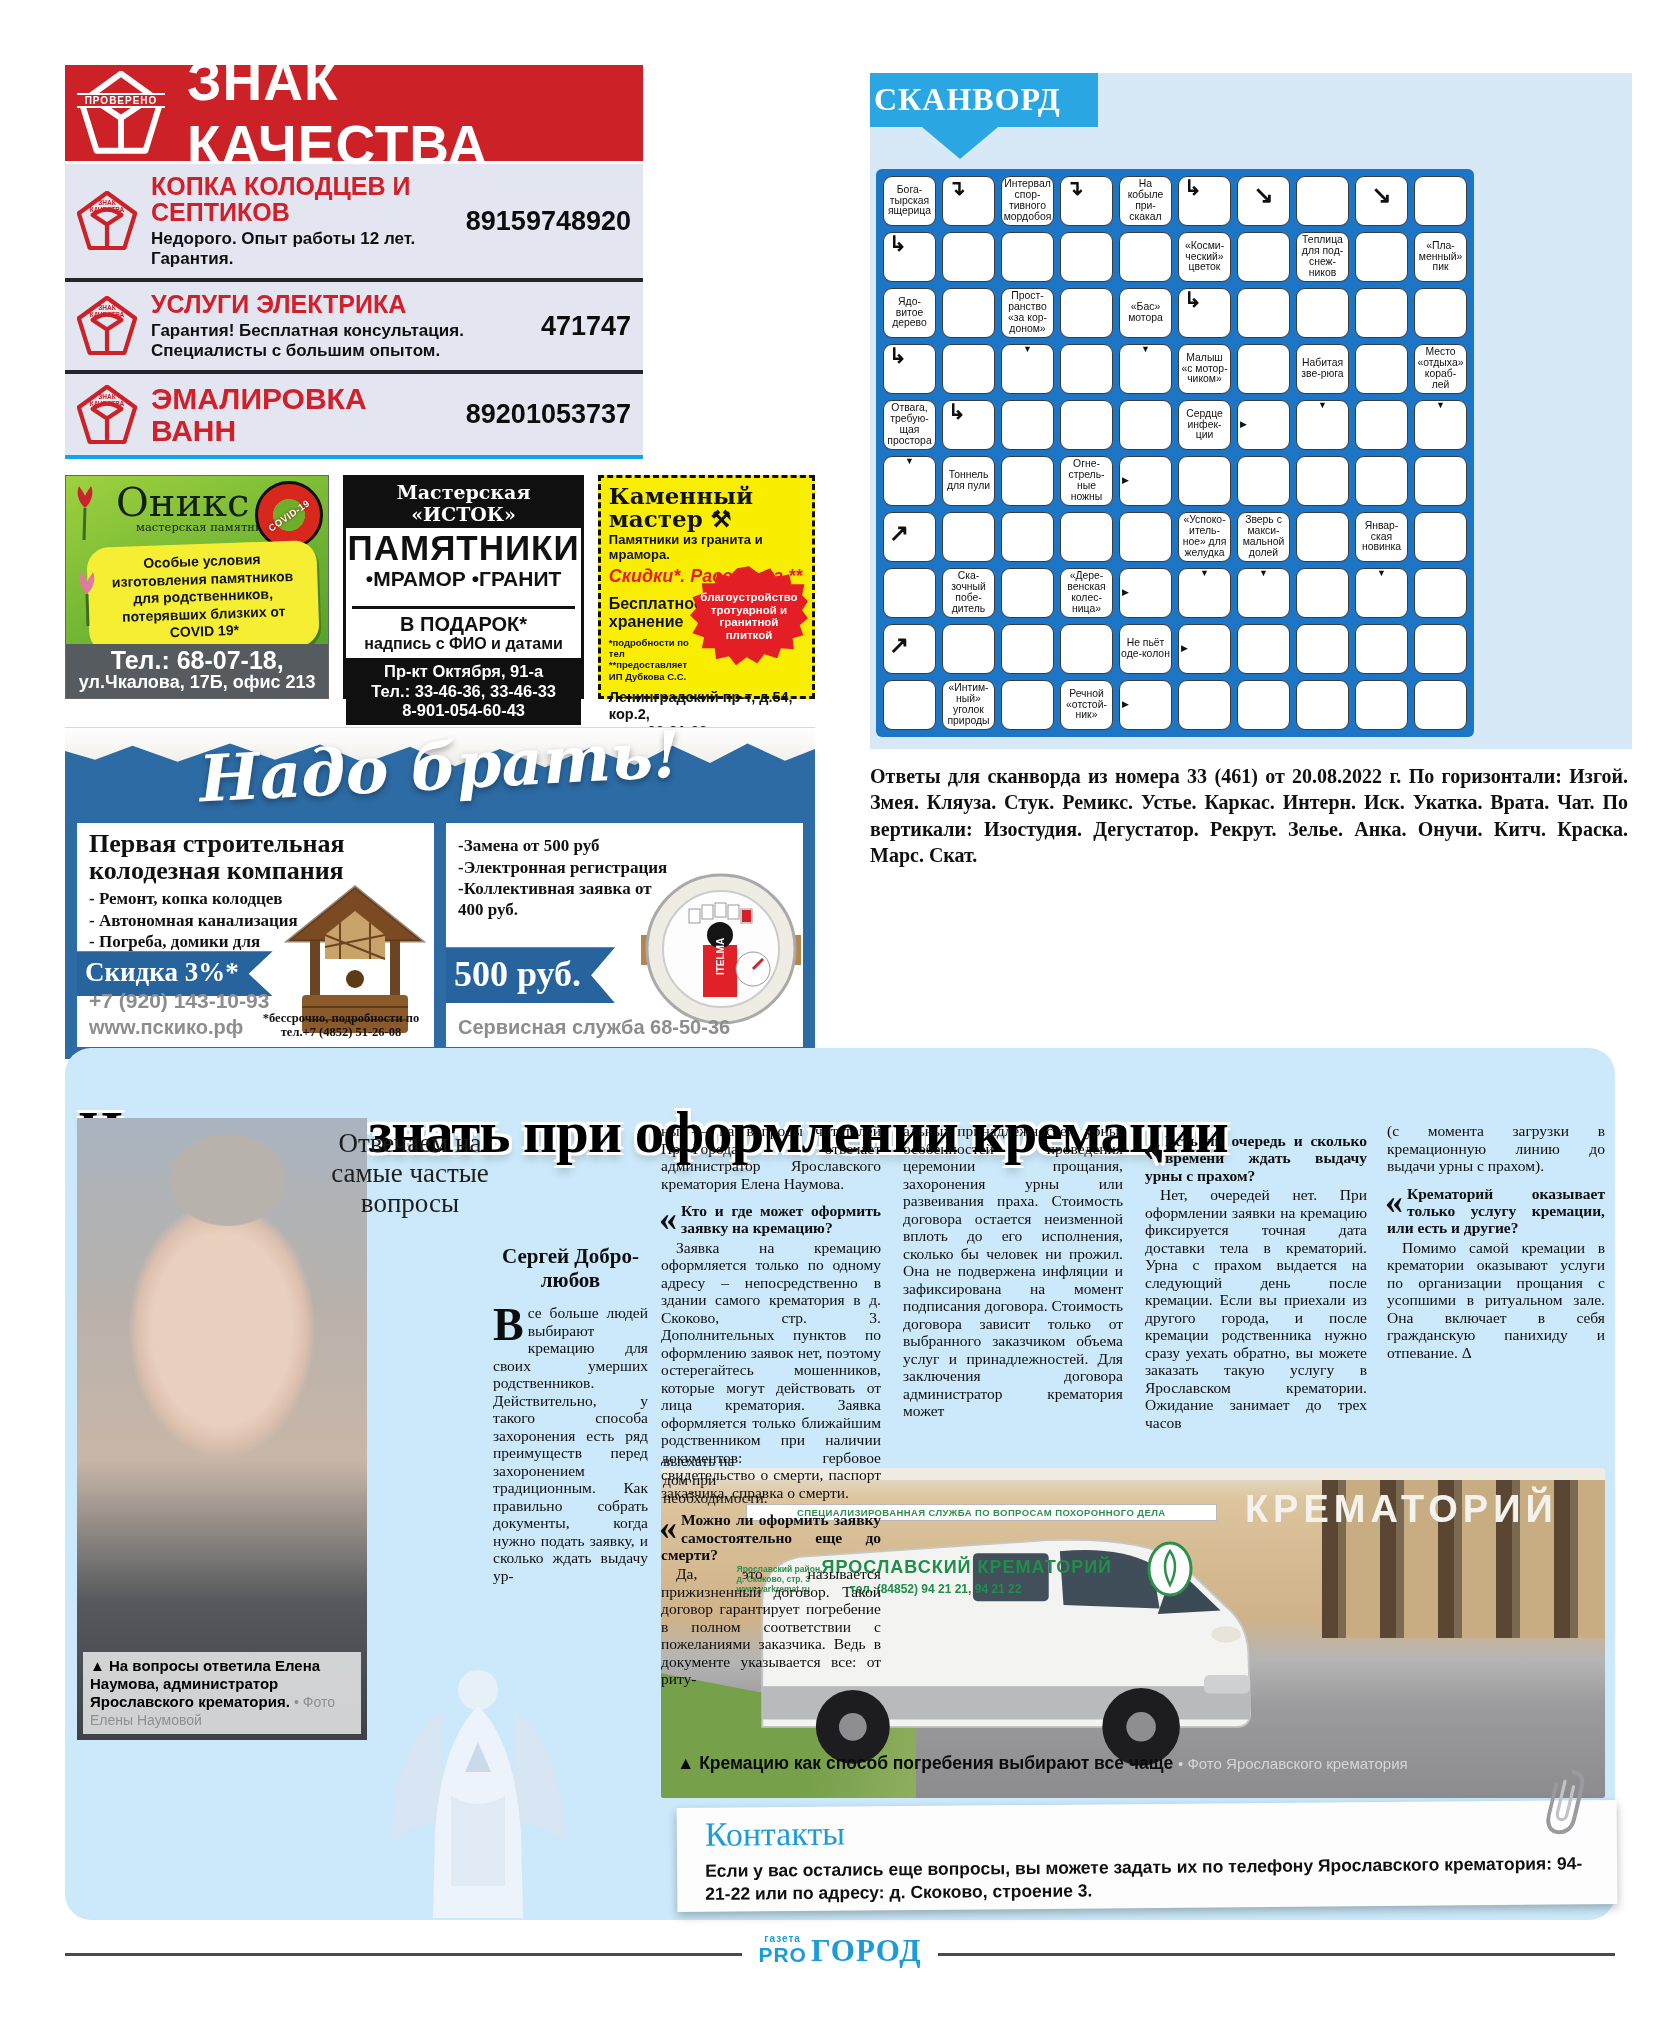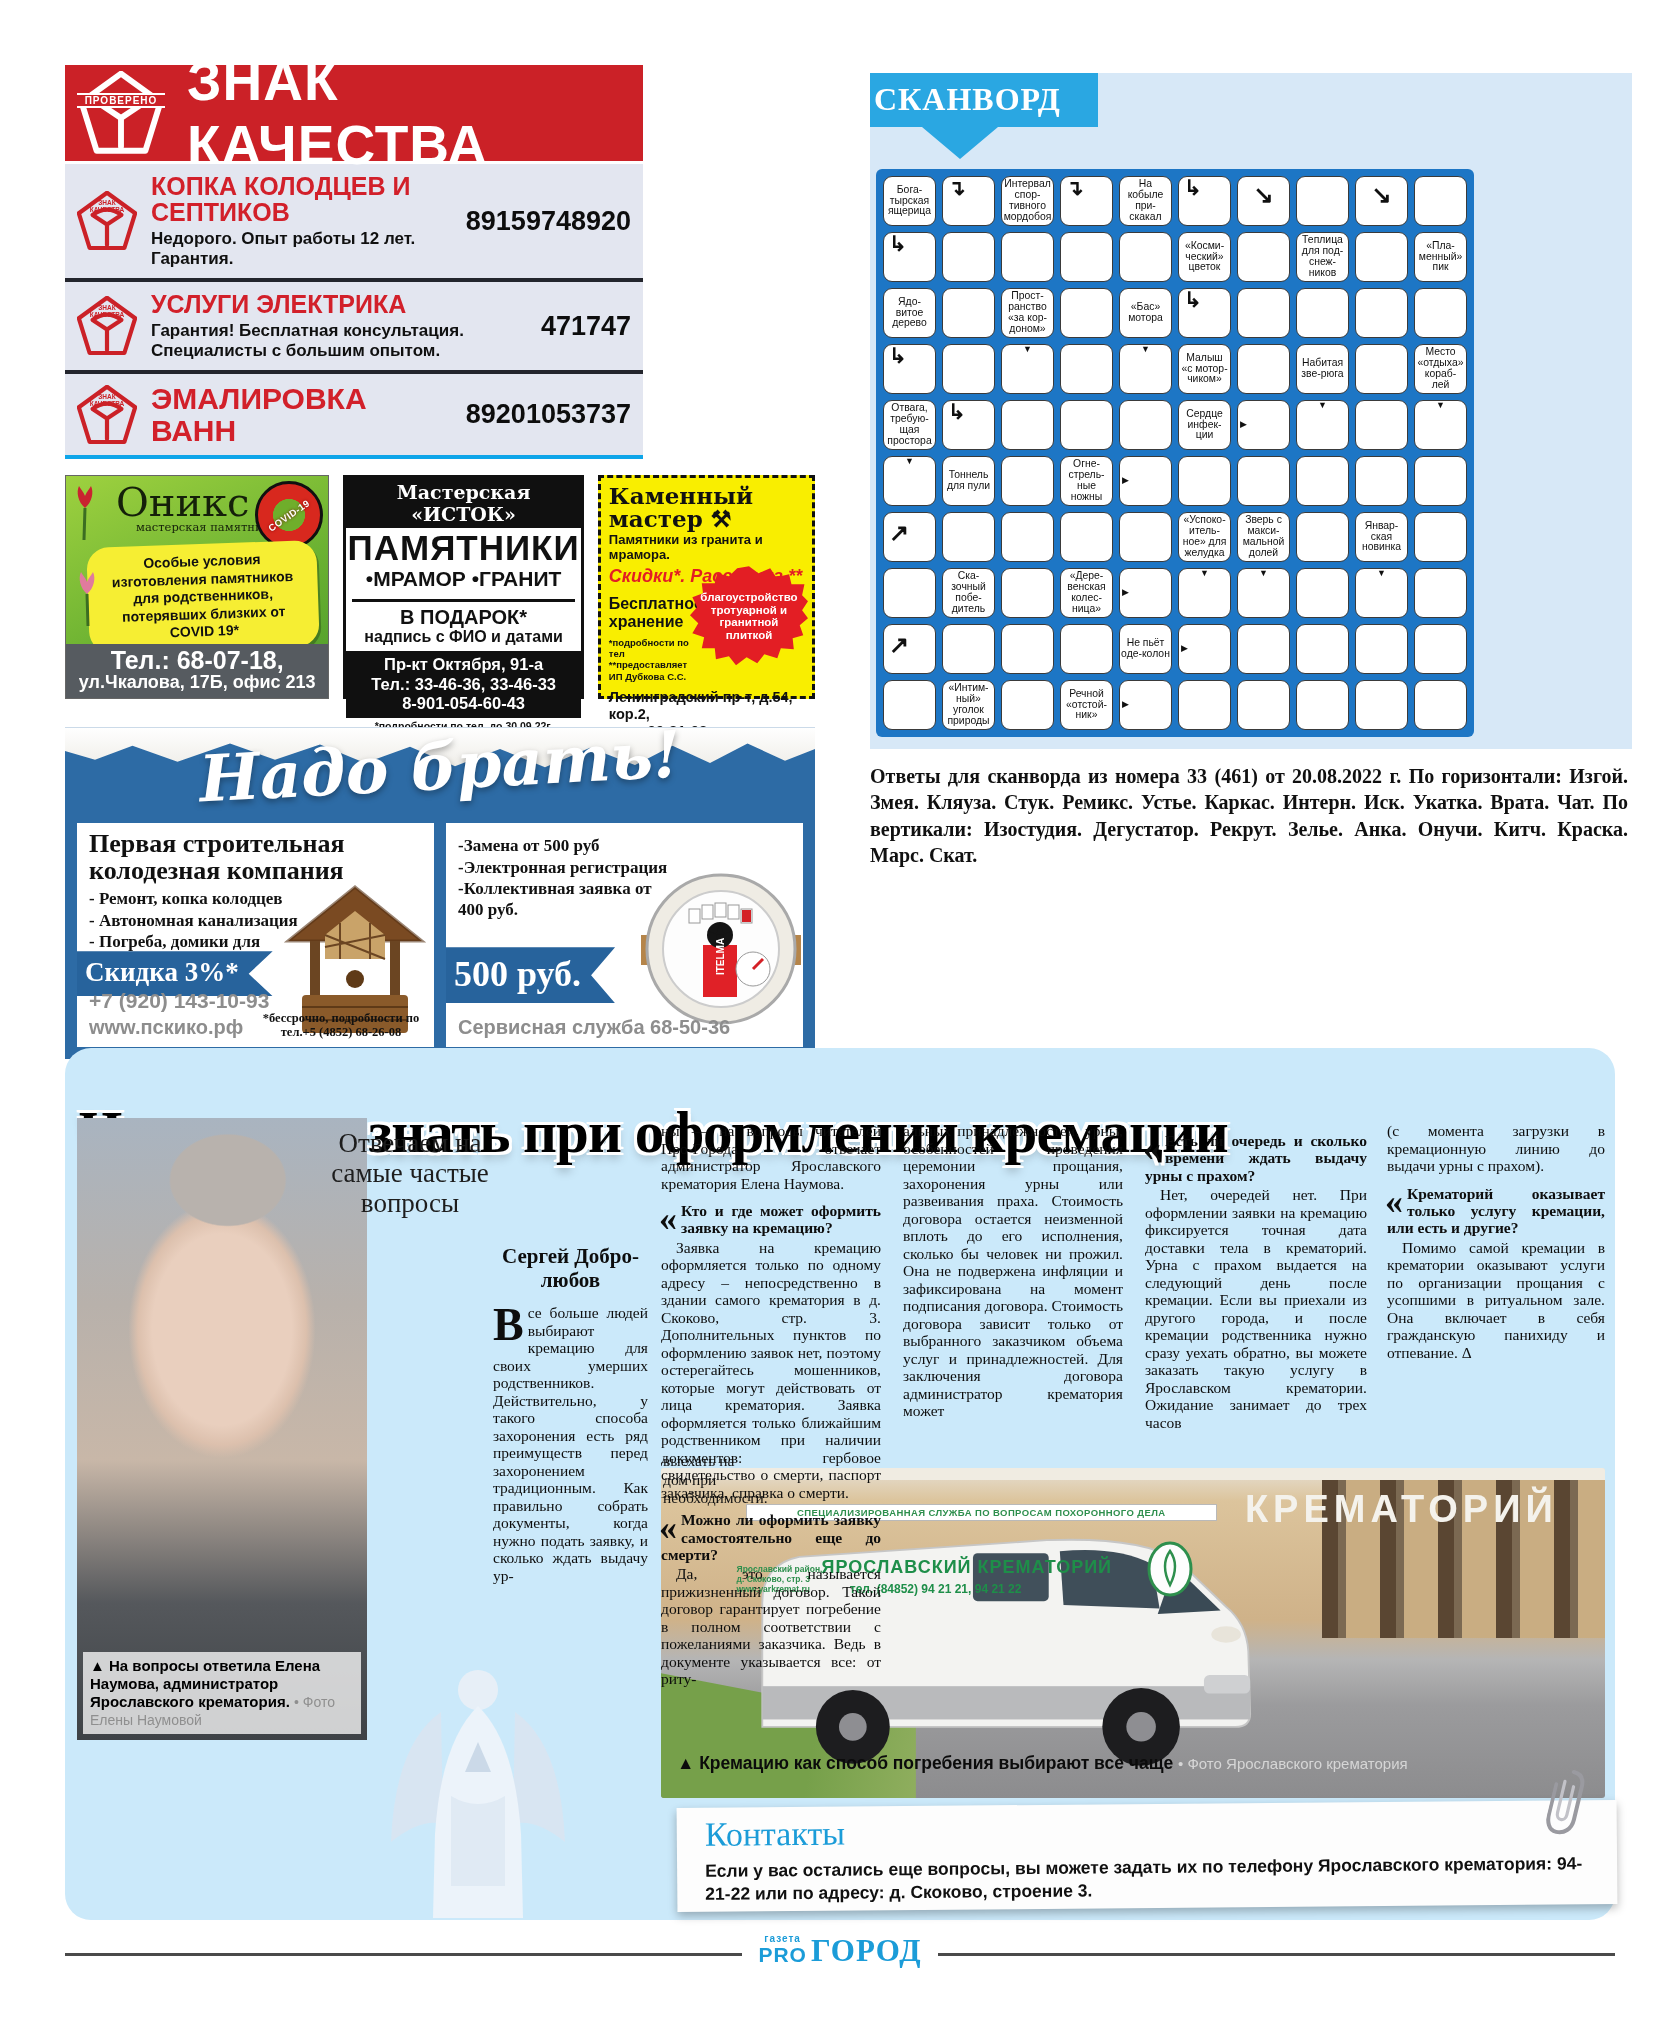--- a/index.html
+++ b/index.html
@@ -49,21 +49,21 @@
          box-shadow:2px 3px 0 rgba(0,0,0,.25);}
   .on-note{font-weight:700;font-size:12px;text-align:center;margin-top:5px;}
   .on-foot{position:absolute;left:0;right:0;bottom:0;background:#565b60;color:#fff;text-align:center;padding:4px 0 6px;}
   .on-tel{font-weight:800;font-size:25px;line-height:1;}
   .on-addr{font-weight:800;font-size:18px;line-height:1.1;}
   .tulip{position:absolute;width:30px;height:62px;}
   
   .ad-istok{width:244px;background:#fff;border:3px solid #101010;text-align:center;display:flex;flex-direction:column;}
   .is-head{background:#101010;color:#fff;font-family:"DejaVu Serif",serif;font-weight:700;font-size:19px;padding:3px 0;}
   .is-title{font-weight:900;font-size:35px;letter-spacing:1px;line-height:1.05;margin-top:2px;}
-  .is-mat{font-weight:900;font-size:21px;border-bottom:3px solid #101010;padding-bottom:8px;margin:0 6px;}
+  .is-mat{font-weight:900;font-size:21px;border-bottom:3px solid #101010;padding-bottom:15px;margin:0 6px;}
   .is-gift{font-weight:900;font-size:20px;margin-top:4px;}
   .is-gift2{font-weight:900;font-size:16px;line-height:1.05;}
   .is-addr{background:#101010;color:#fff;font-weight:800;font-size:16.5px;line-height:1.2;padding:4px 0;margin-top:5px;}
   .is-note{font-size:10.5px;font-weight:700;padding:2px 0 3px;}
   
   .ad-kamen{width:220px;background:#f9ee00;border:3px dashed #101010;padding:6px 8px;}
   .km-title{font-family:"DejaVu Serif",serif;font-weight:800;font-size:23px;line-height:1;}
   .km-sub{font-weight:800;font-size:13px;margin-top:2px;}
   .km-disc{color:#e31e24;font-style:italic;font-weight:800;font-size:18px;margin-top:4px;}
   .km-store{font-weight:800;font-size:16px;width:95px;line-height:1.1;margin-top:8px;}
@@ -318,21 +318,21 @@
               <path d="M45 52 L75 28 L105 52 L105 76 L45 76 Z" fill="#c9a369"></path>
               <path d="M45 52 L105 76 M45 64 L105 52 M60 40 L60 76 M90 40 L90 76" stroke="#6b4522" stroke-width="2"></path>
               <rect x="30" y="58" width="10" height="62" fill="#6b4522"></rect>
               <rect x="110" y="58" width="10" height="62" fill="#6b4522"></rect>
               <rect x="22" y="112" width="106" height="38" rx="4" fill="#8a5a2a"></rect>
               <path d="M22 124 L128 124 M22 137 L128 137" stroke="#5f3a17" stroke-width="2"></path>
               <circle cx="75" cy="96" r="9" fill="#5f3a17"></circle>
             </svg>
             <div class="nc-phone">+7 (920) 143-10-93</div>
             <div class="nc-site">www.пскико.рф</div>
-            <div class="nc-note">*бессрочно, подробности по тел.+5 (4852) 68-26-08</div>
+            <div class="nc-note">*бессрочно, подробности по тел.+7 (4852) 51-26-08</div>
           </div>
           <div class="ncard">
             <div class="nc-items" id="right-items">
                 <div class="nc-item">-Замена от 500 руб</div>
                 <div class="nc-item">-Электронная регистрация</div>
                 <div class="nc-item">-Коллективная заявка от 400 руб.</div>
               </div>
             <div class="ribbon rb-right">500 руб.</div>
             <svg class="meter" viewBox="0 0 160 160">
               <rect x="0" y="66" width="18" height="30" fill="#b5854a"></rect>

